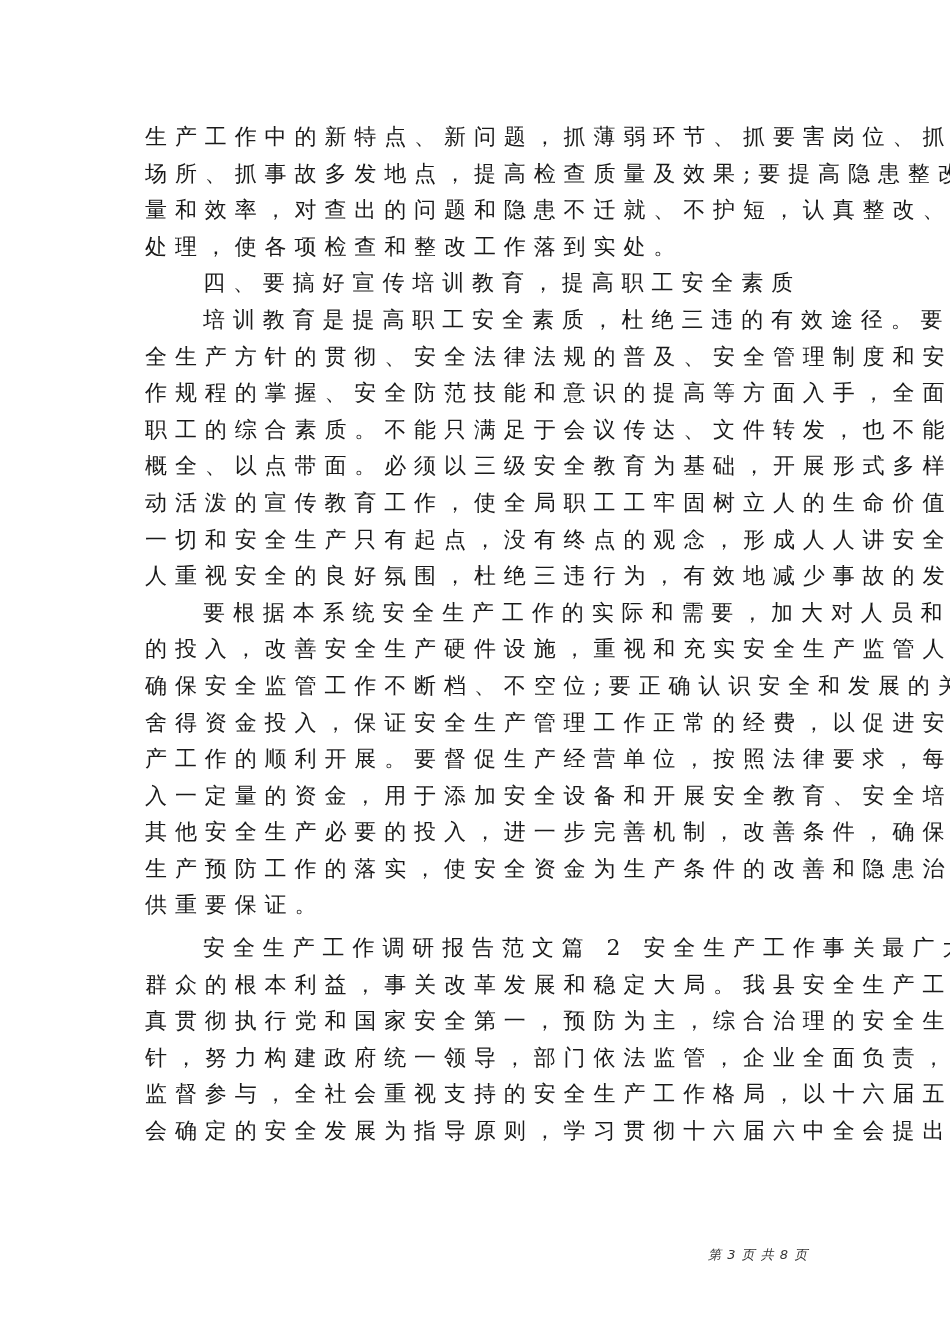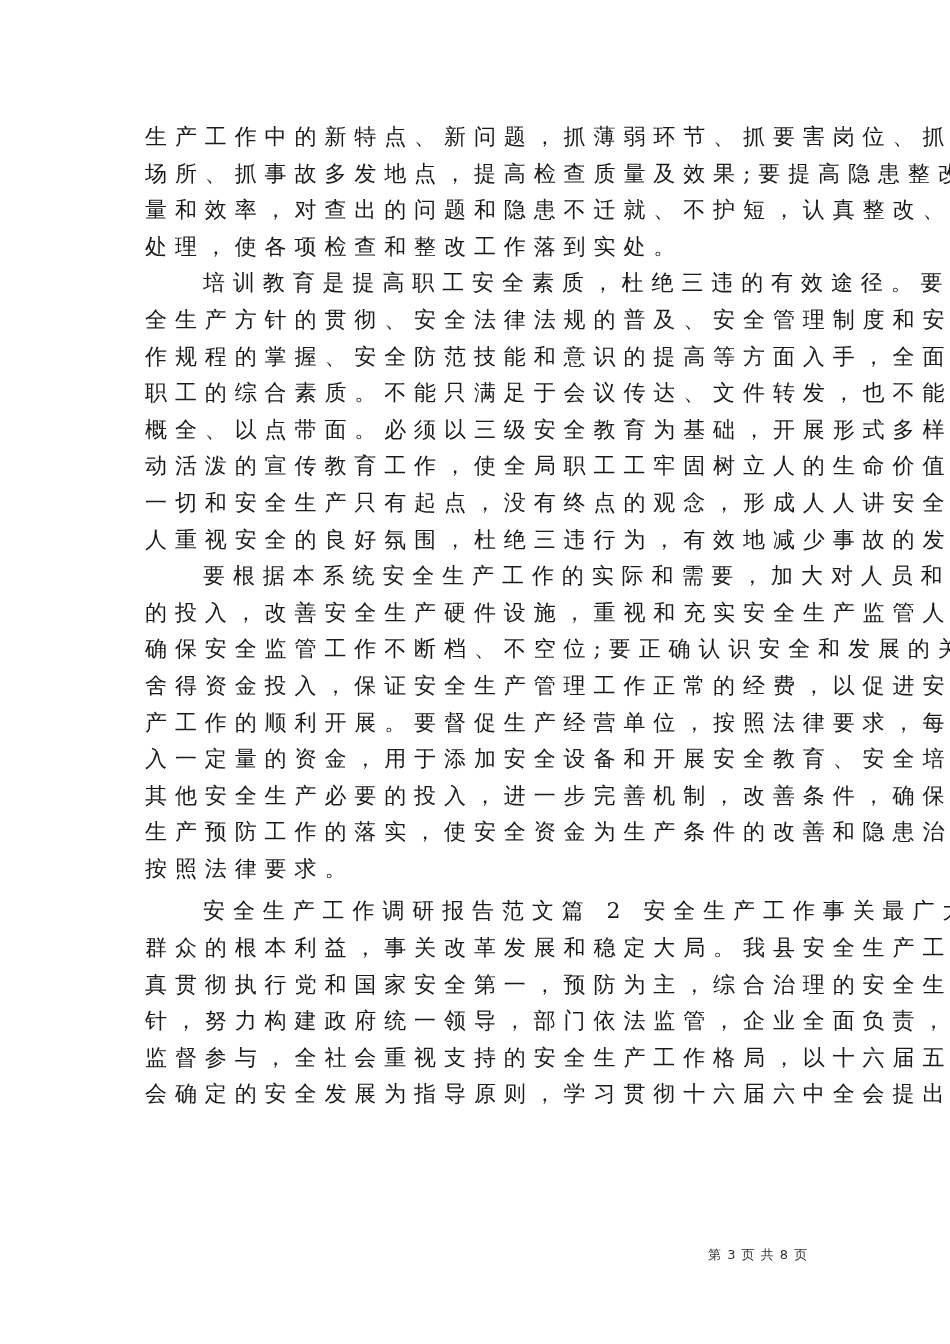--- a/index.html
+++ b/index.html
@@ -38,34 +38,38 @@
   }
   .footer {
     position: absolute;
     left: 708px;
     top: 1246px;
     font-family: "DejaVu Sans", "Liberation Sans", sans-serif;
     font-size: 13px;
     color: #333333;
     letter-spacing: 1px;
     white-space: nowrap;
+    font-style: italic;
   }
 </style>
 </head>
 <body>
 
 <div class="page">
 
   <div>
     <span class="line">生产工作中的新特点、新问题，抓薄弱环节、抓要害岗位、抓危险</span>
     <span class="line">场所、抓事故多发地点，提高检查质量及效果;要提高隐患整改的质</span>
     <span class="line">量和效率，对查出的问题和隐患不迁就、不护短，认真整改、及时</span>
     <span class="line">处理，使各项检查和整改工作落到实处。</span>
   </div>
 
+  <div>
+    <span class="line indent">四、要搞好宣传培训教育，提高职工安全素质</span>
+  </div>
 
   <div>
     <span class="line indent">培训教育是提高职工安全素质，杜绝三违的有效途径。要从安</span>
     <span class="line">全生产方针的贯彻、安全法律法规的普及、安全管理制度和安全操</span>
     <span class="line">作规程的掌握、安全防范技能和意识的提高等方面入手，全面提高</span>
     <span class="line">职工的综合素质。不能只满足于会议传达、文件转发，也不能以偏</span>
     <span class="line">概全、以点带面。必须以三级安全教育为基础，开展形式多样、生</span>
     <span class="line">动活泼的宣传教育工作，使全局职工工牢固树立人的生命价值高于</span>
     <span class="line">一切和安全生产只有起点，没有终点的观念，形成人人讲安全，人</span>
     <span class="line">人重视安全的良好氛围，杜绝三违行为，有效地减少事故的发生。</span>
@@ -74,21 +78,21 @@
 
   <div>
     <span class="line indent">要根据本系统安全生产工作的实际和需要，加大对人员和经费</span>
     <span class="line">的投入，改善安全生产硬件设施，重视和充实安全生产监管人员，</span>
     <span class="line">确保安全监管工作不断档、不空位;要正确认识安全和发展的关系，</span>
     <span class="line">舍得资金投入，保证安全生产管理工作正常的经费，以促进安全生</span>
     <span class="line">产工作的顺利开展。要督促生产经营单位，按照法律要求，每年投</span>
     <span class="line">入一定量的资金，用于添加安全设备和开展安全教育、安全培训及</span>
     <span class="line">其他安全生产必要的投入，进一步完善机制，改善条件，确保安全</span>
     <span class="line">生产预防工作的落实，使安全资金为生产条件的改善和隐患治理提</span>
-    <span class="line">按照法律要求。</span>
+    <span class="line">供重要保证。</span>
   </div>
 
   <div class="para-gap"></div>
 
   <div>
     <span class="line indent">安全生产工作调研报告范文篇 2 安全生产工作事关最广大人民</span>
     <span class="line">群众的根本利益，事关改革发展和稳定大局。我县安全生产工作认</span>
     <span class="line">真贯彻执行党和国家安全第一，预防为主，综合治理的安全生产方</span>
     <span class="line">针，努力构建政府统一领导，部门依法监管，企业全面负责，群众</span>
     <span class="line">监督参与，全社会重视支持的安全生产工作格局，以十六届五中全</span>

